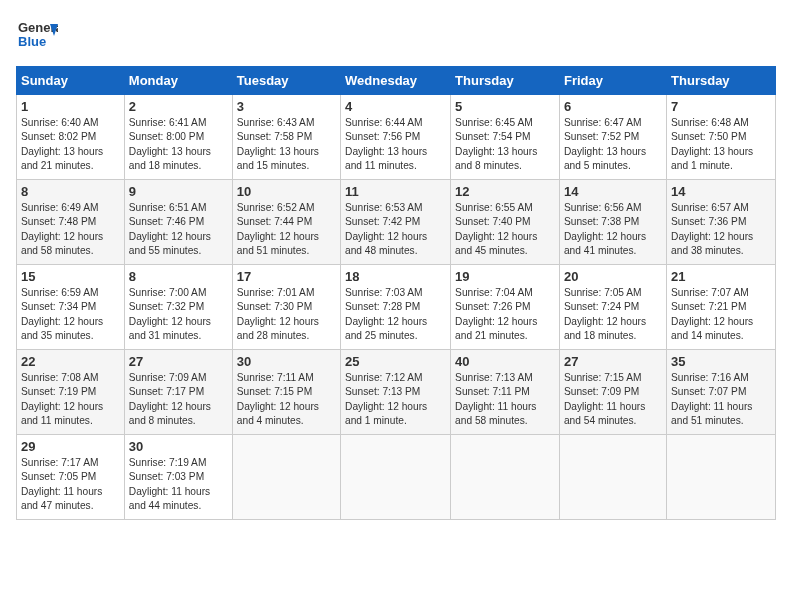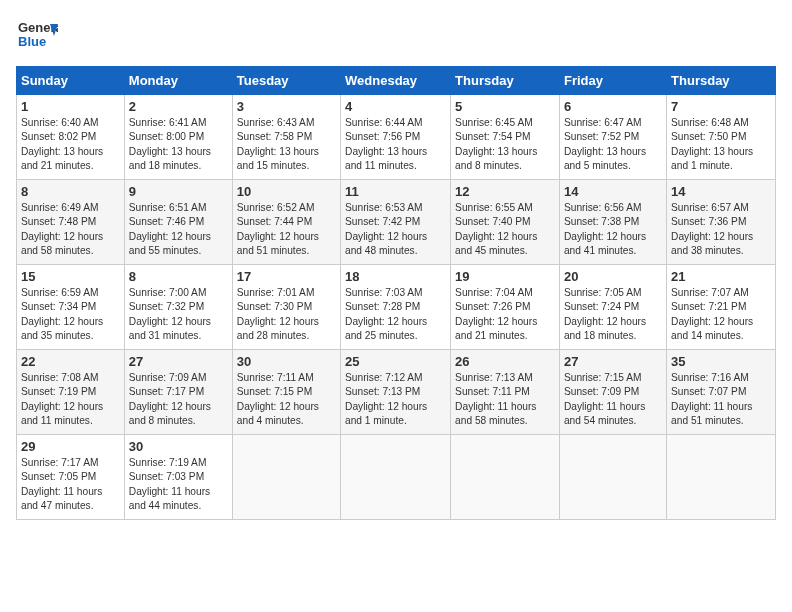--- a/index.html
+++ b/index.html
@@ -260,21 +260,21 @@
           Sunrise: 7:11 AM<br>Sunset: 7:15 PM<br>Daylight: 12 hours and 4 minutes.
         </div>
       </td>
         <td>
         <span class="day-number">25</span>
         <div class="day-info">
           Sunrise: 7:12 AM<br>Sunset: 7:13 PM<br>Daylight: 12 hours and 1 minute.
         </div>
       </td>
         <td>
-        <span class="day-number">26</span>
+        <span class="day-number">40</span>
         <div class="day-info">
           Sunrise: 7:13 AM<br>Sunset: 7:11 PM<br>Daylight: 11 hours and 58 minutes.
         </div>
       </td>
         <td>
         <span class="day-number">27</span>
         <div class="day-info">
           Sunrise: 7:15 AM<br>Sunset: 7:09 PM<br>Daylight: 11 hours and 54 minutes.
         </div>
       </td>

